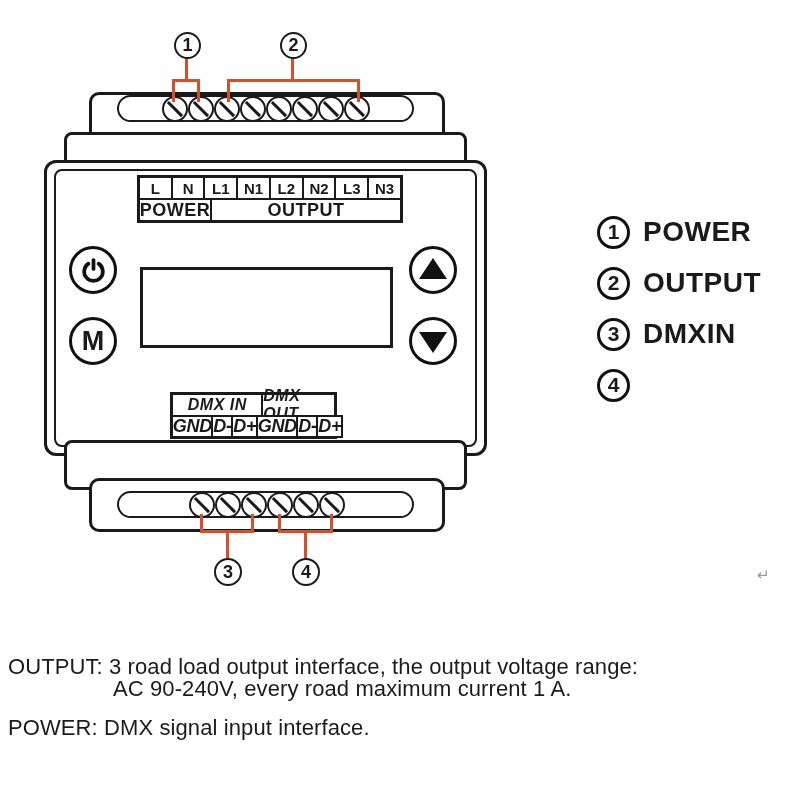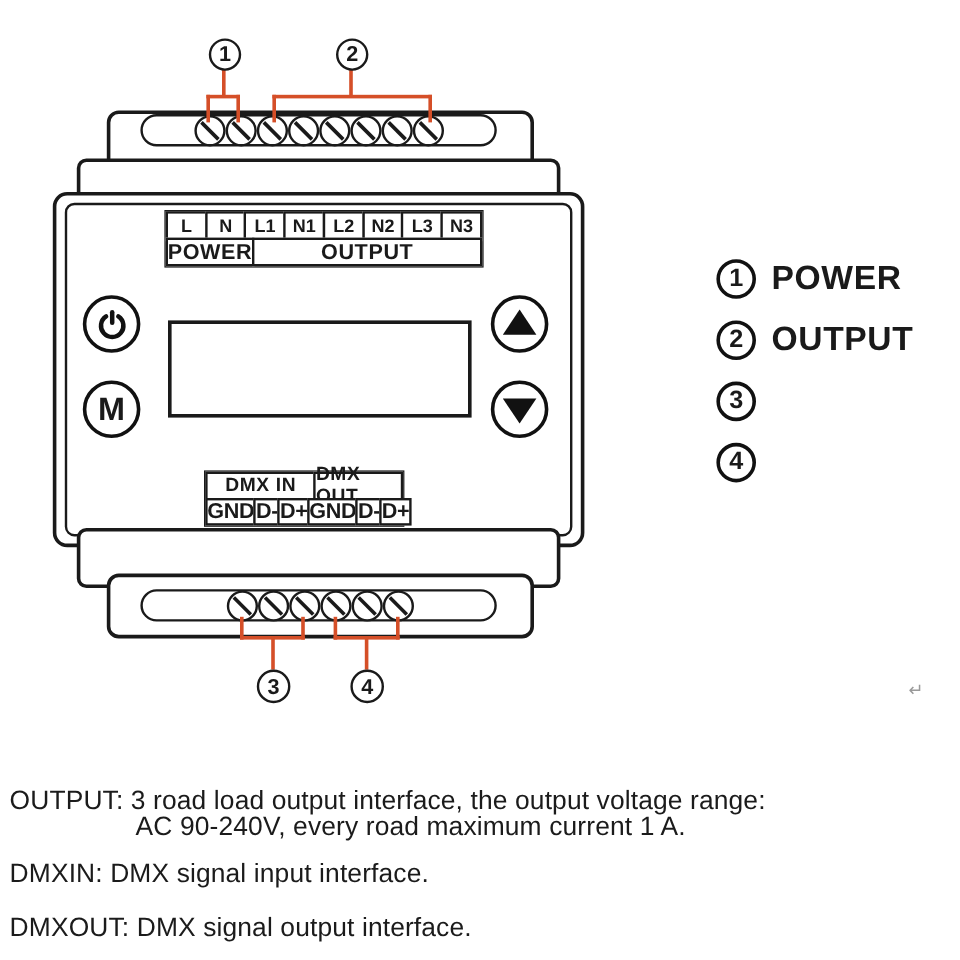--- a/index.html
+++ b/index.html
@@ -211,21 +211,21 @@
   <div class="lcd" style="left:140px; top:267px; width:253px; height:81px;"></div>
 
   <div class="btn" style="left:409px; top:246px;">
     <div class="tri-up" style="margin-top:-3px;"></div>
   </div>
 
   <div class="btn" style="left:409px; top:317px;">
     <div class="tri-down" style="margin-top:3px;"></div>
   </div>
 
-  <div class="tbl dmx-table" style="left:170px; top:392px; width:167px;">
+  <div class="tbl dmx-table" style="left:170px; top:392px; width:167px;font-style:italic;">
     <div class="trow trowh">
       <div class="tcell" style="flex:0 0 93px;">DMX IN</div>
       <div class="tcell" style="flex:1 1 0;">DMX OUT</div>
     </div>
     <div class="trow trowc">
       <div class="tcell">GND</div>
       <div class="tcell">D-</div>
       <div class="tcell">D+</div>
       <div class="tcell">GND</div>
       <div class="tcell">D-</div>
@@ -292,24 +292,24 @@
   <div class="legend-item" style="left:597px; top:215px;">
     <div class="legend-num">1</div>
     <div class="legend-label">POWER</div>
   </div>
   <div class="legend-item" style="left:597px; top:266px;">
     <div class="legend-num">2</div>
     <div class="legend-label">OUTPUT</div>
   </div>
   <div class="legend-item" style="left:597px; top:317px;">
     <div class="legend-num">3</div>
+    <div class="legend-label">DMXIN</div>
   </div>
   <div class="legend-item" style="left:597px; top:368px;">
     <div class="legend-num">4</div>
   </div>
 
   <div class="return-mark" style="left:757px; top:566px;">↵</div>
   <div class="desc" style="left:8px;   top:654px;">OUTPUT: 3 road load output interface, the output voltage range:</div>
   <div class="desc" style="left:113px; top:676px;">AC 90-240V, every road maximum current 1 A.</div>
-  <div class="desc" style="left:8px;   top:715px;">DMXIN: DMX signal input interface.</div>
-  <div class="desc" style="left:8px;   top:760px;">DMXOUT: DMX signal output interface.</div>
+  <div class="desc" style="left:8px;   top:715px;">POWER: DMX signal input interface.</div>
 
 </div>
 
 </body></html>

